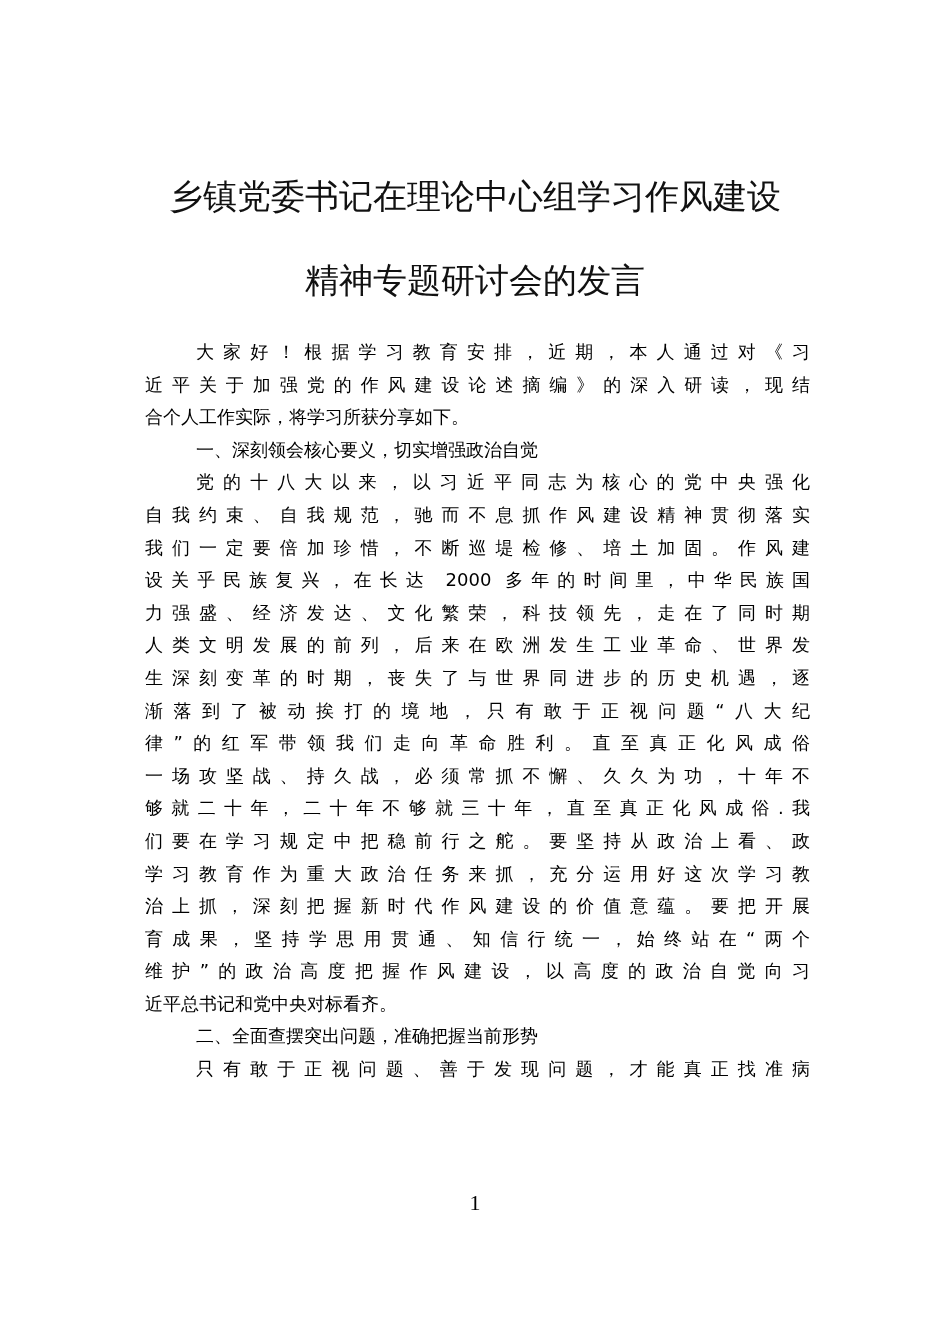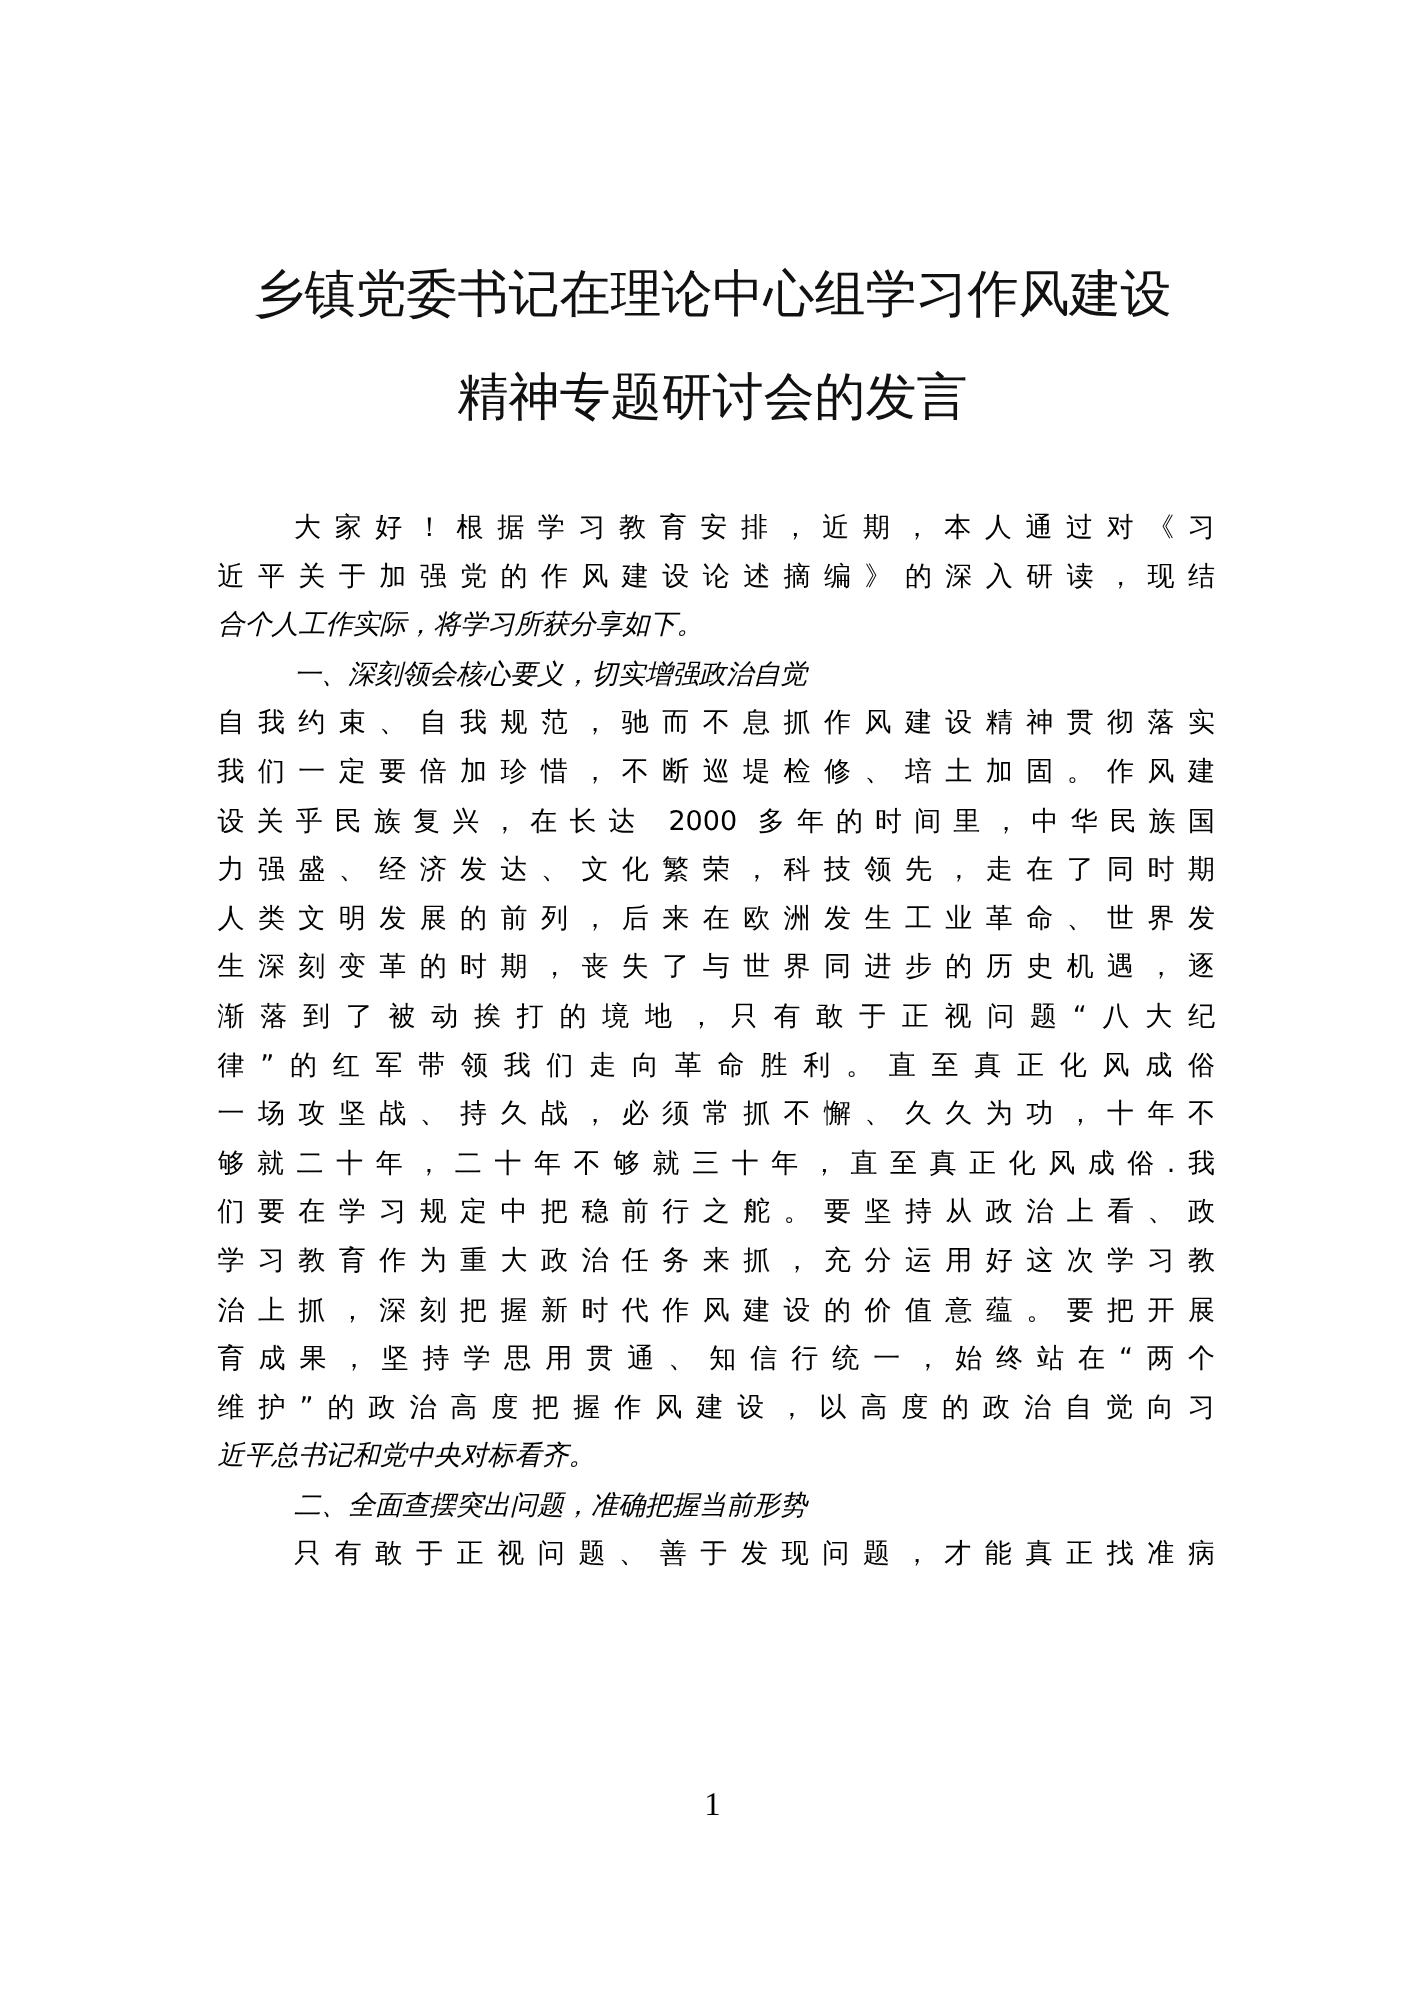--- a/index.html
+++ b/index.html
@@ -2,42 +2,43 @@
 <html><head>
 <meta charset="utf-8">
 <style>
   html, body { margin: 0; padding: 0; background: #ffffff; }
   body { width: 950px; height: 1344px; position: relative; overflow: hidden;
          font-family: "DejaVu Sans", "Liberation Sans", sans-serif; color: #000; }
   .page { position: absolute; left: 0; top: 0; width: 950px; height: 1344px; background: #fff; }
   .title { position: absolute; left: 0; width: 950px; text-align: center;
            font-size: 34px; line-height: 40px; letter-spacing: 0px; color: #111; white-space: nowrap; }
   .title.l1 { top: 176px; }
-  .title.l2 { top: 245px; }
+  .title.l2 { top: 260px; }
   .body { position: absolute; left: 145px; top: 336px; width: 665px; }
   .line { height: 32.6px; line-height: 32.6px; font-size: 18px; white-space: nowrap;
           text-align: justify; text-align-last: justify; overflow: visible; }
   .line.indent { padding-left: 51px; }
-  .line.last { text-align-last: left; font-style: italic; }
+  .line.last { text-align-last: left; }
   .line.heading { text-align-last: left; }
   .pagenum { position: absolute; top: 1190px; left: 0; width: 950px; text-align: center;
              font-family: "Liberation Serif", "DejaVu Serif", serif; font-size: 22px; }
 </style>
 </head>
 <body>
 
 <div class="page">
   <div class="title l1">乡镇党委书记在理论中心组学习作风建设</div>
   <div class="title l2">精神专题研讨会的发言</div>
 
   <div class="body" id="body-lines">
       <div class="line indent">大家好！根据学习教育安排，近期，本人通过对《习</div>
       <div class="line">近平关于加强党的作风建设论述摘编》的深入研读，现结</div>
       <div class="line last">合个人工作实际，将学习所获分享如下。</div>
       <div class="line indent last heading">一、深刻领会核心要义，切实增强政治自觉</div>
+      <div class="line indent">党的十八大以来，以习近平同志为核心的党中央强化</div>
       <div class="line">自我约束、自我规范，驰而不息抓作风建设精神贯彻落实</div>
       <div class="line">我们一定要倍加珍惜，不断巡堤检修、培土加固。作风建</div>
       <div class="line">设关乎民族复兴，在长达 2000 多年的时间里，中华民族国</div>
       <div class="line">力强盛、经济发达、文化繁荣，科技领先，走在了同时期</div>
       <div class="line">人类文明发展的前列，后来在欧洲发生工业革命、世界发</div>
       <div class="line">生深刻变革的时期，丧失了与世界同进步的历史机遇，逐</div>
       <div class="line">渐落到了被动挨打的境地，只有敢于正视问题“八大纪</div>
       <div class="line">律”的红军带领我们走向革命胜利。直至真正化风成俗</div>
       <div class="line">一场攻坚战、持久战，必须常抓不懈、久久为功，十年不</div>
       <div class="line">够就二十年，二十年不够就三十年，直至真正化风成俗.我</div>

